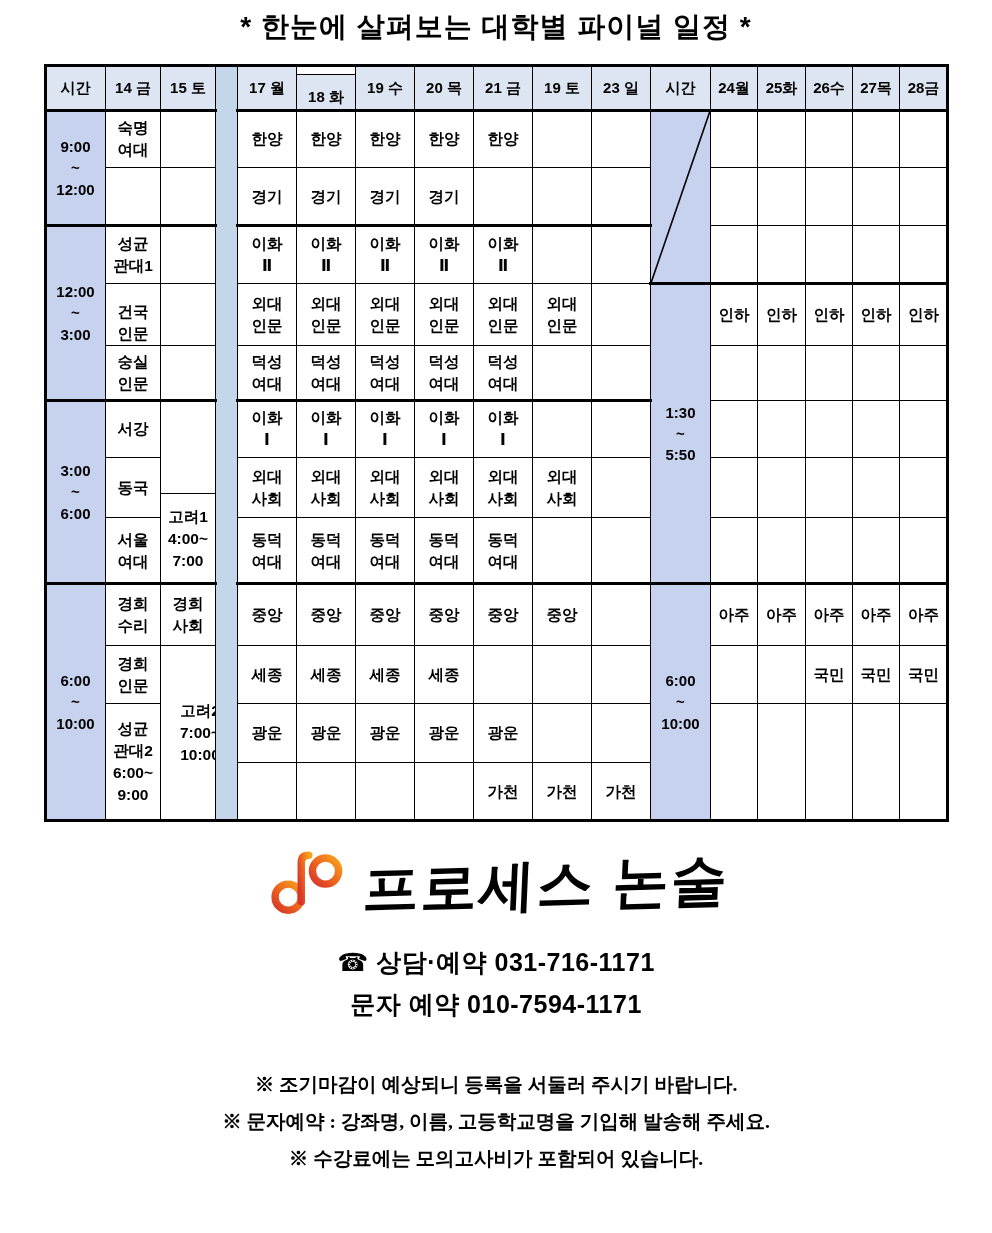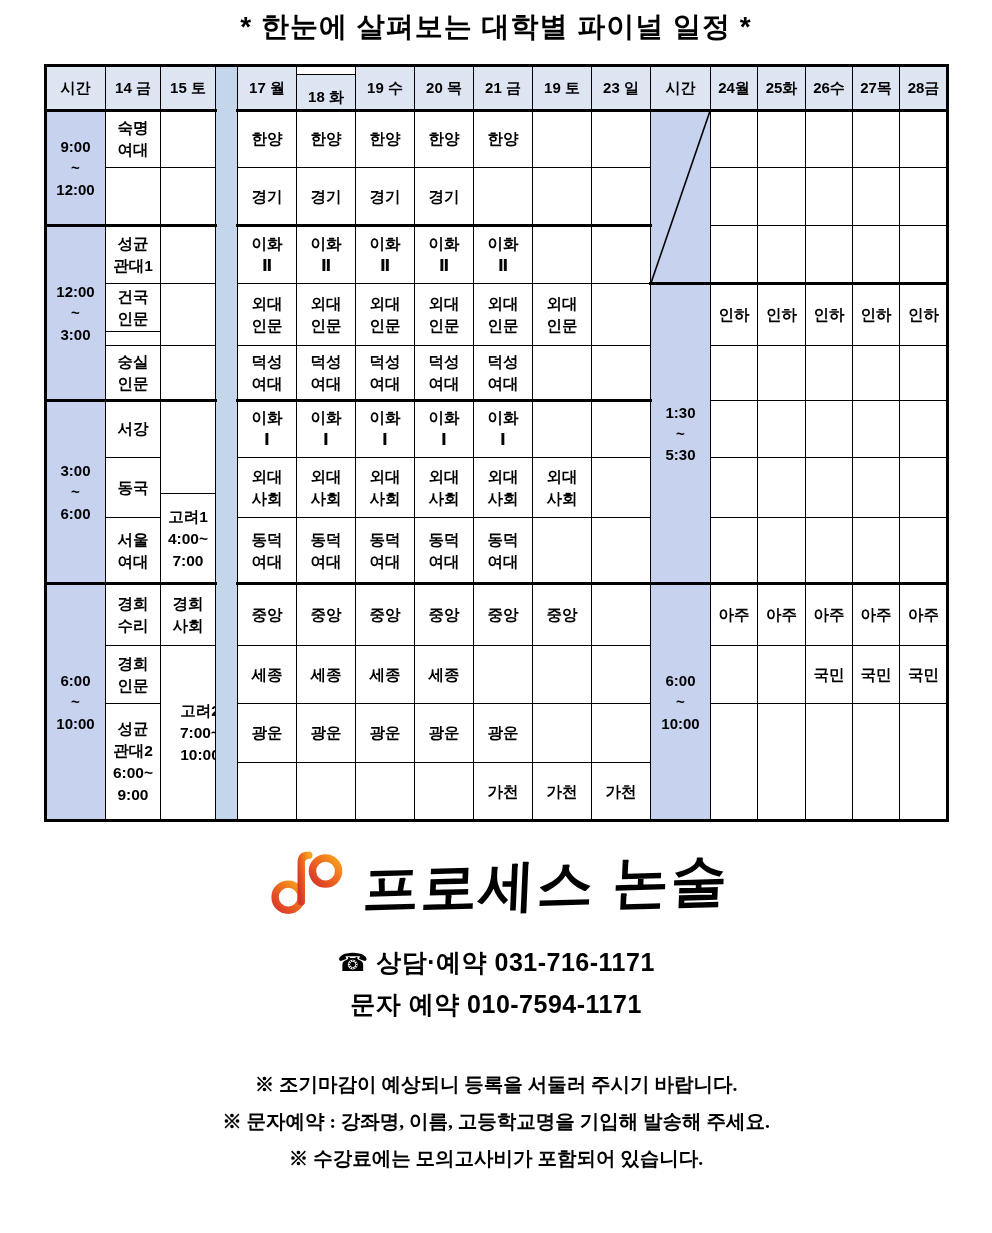--- a/index.html
+++ b/index.html
@@ -62,21 +62,21 @@
       <div class="cell time" style="left: 45px; top: 400px; width: 61px; height: 184px;">3:00
 ~
 6:00</div>
       <div class="cell time" style="left: 45px; top: 583px; width: 61px; height: 238px;">6:00
 ~
 10:00</div>
       <div class="cell" style="left: 105px; top: 110px; width: 56px; height: 58px;">숙명
 여대</div>
       <div class="cell" style="left: 105px; top: 225px; width: 56px; height: 59px;">성균
 관대1</div>
-      <div class="cell" style="left: 105px; top: 283px; width: 56px; height: 49px;">건국
+      <div class="cell" style="left: 105px; top: 283px; width: 56px; height: 79px;">건국
 인문</div>
       <div class="cell" style="left: 105px; top: 345px; width: 56px; height: 56px;">숭실
 인문</div>
       <div class="cell" style="left: 105px; top: 400px; width: 56px; height: 58px;">서강</div>
       <div class="cell" style="left: 105px; top: 457px; width: 56px; height: 61px;">동국</div>
       <div class="cell" style="left: 105px; top: 517px; width: 56px; height: 67px;">서울
 여대</div>
       <div class="cell" style="left: 105px; top: 583px; width: 56px; height: 63px;">경희
 수리</div>
       <div class="cell" style="left: 105px; top: 645px; width: 56px; height: 59px;">경희
@@ -183,21 +183,21 @@
       <div class="cell" style="left: 414px; top: 703px; width: 60px; height: 60px;">광운</div>
       <div class="cell" style="left: 473px; top: 703px; width: 60px; height: 60px;">광운</div>
       <div class="cell" style="left: 473px; top: 762px; width: 60px; height: 59px;">가천</div>
       <div class="cell" style="left: 532px; top: 762px; width: 60px; height: 59px;">가천</div>
       <div class="cell" style="left: 591px; top: 762px; width: 60px; height: 59px;">가천</div>
       <div class="cell diag" style="left: 650px; top: 110px; width: 61px; height: 174px;"><svg viewBox="0 0 60 173" preserveAspectRatio="none">
           <line x1="60" y1="0" x2="0" y2="173" stroke="#000" stroke-width="1.6"></line>
         </svg></div>
       <div class="cell time" style="left: 650px; top: 283px; width: 61px; height: 301px;">1:30
 ~
-5:30</div>
+5:50</div>
       <div class="cell time" style="left: 650px; top: 583px; width: 61px; height: 238px;">6:00
 ~
 10:00</div>
       <div class="cell" style="left: 710px; top: 283px; width: 48px; height: 63px;">인하</div>
       <div class="cell" style="left: 757px; top: 283px; width: 49px; height: 63px;">인하</div>
       <div class="cell" style="left: 805px; top: 283px; width: 48px; height: 63px;">인하</div>
       <div class="cell" style="left: 852px; top: 283px; width: 48px; height: 63px;">인하</div>
       <div class="cell" style="left: 899px; top: 283px; width: 49px; height: 63px;">인하</div>
       <div class="cell" style="left: 710px; top: 583px; width: 48px; height: 63px;">아주</div>
       <div class="cell" style="left: 757px; top: 583px; width: 49px; height: 63px;">아주</div>

